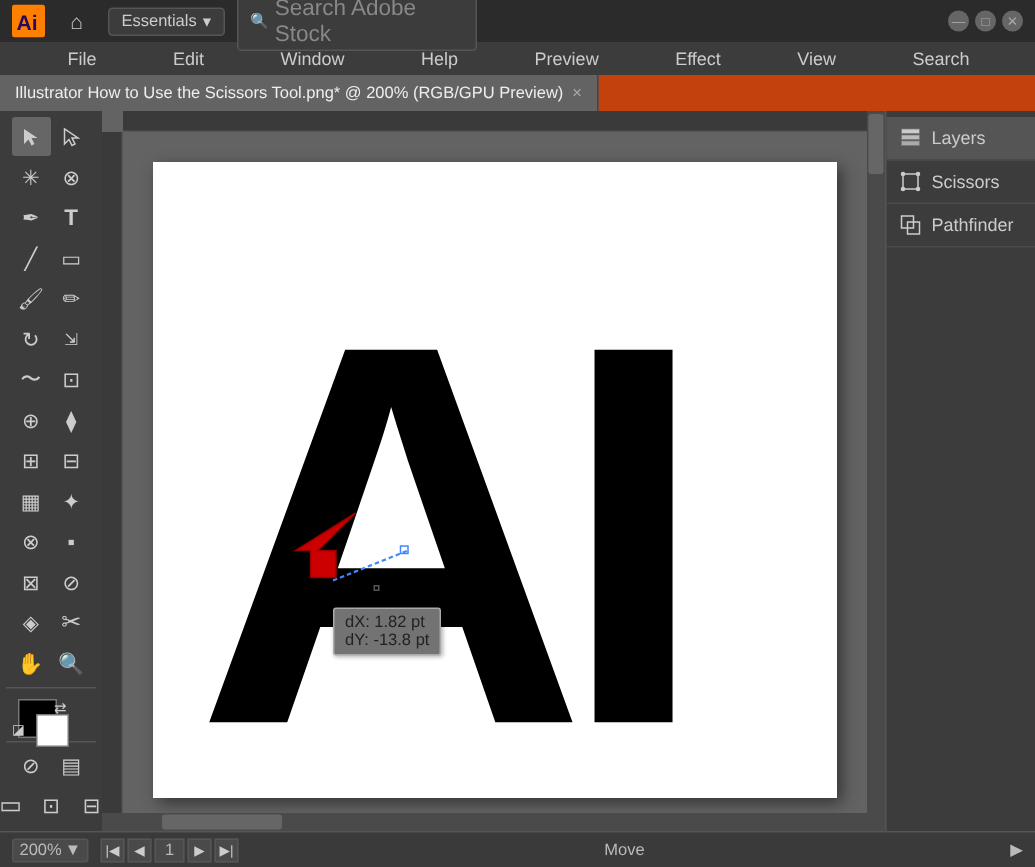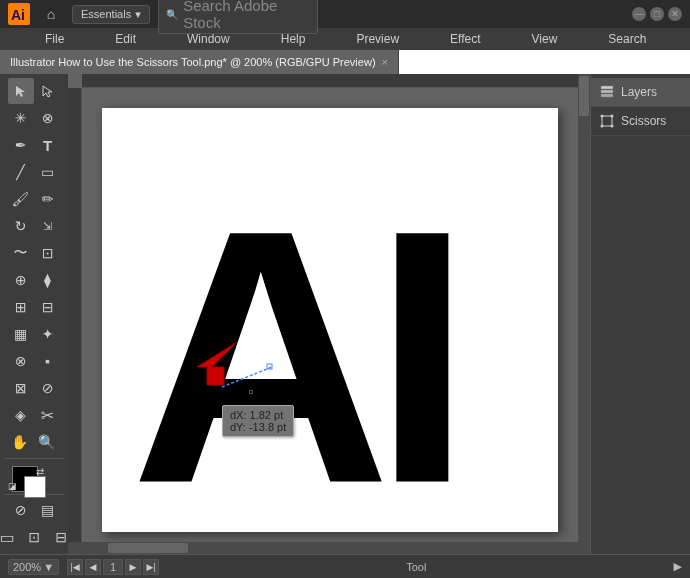--- a/index.html
+++ b/index.html
@@ -84,21 +84,21 @@
       padding: 2px 8px;
       font-size: 12px;
       color: #ccc;
       cursor: pointer;
       margin-left: 33px;
     }
 
     
     #tab-bar {
       height: 24px;
-      background: #ffffff;
+      background: #c2410c;
       display: flex;
       align-items: stretch;
     }
     #doc-tab {
       background: #636363;
       padding: 0 10px;
       display: flex;
       align-items: center;
       gap: 6px;
       font-size: 11px;
@@ -553,31 +553,40 @@
         <svg width="14" height="14" viewBox="0 0 14 14">
             <rect x="2" y="2" width="10" height="10" fill="none" stroke="#ccc" stroke-width="1"></rect>
             <circle cx="2" cy="2" r="1.5" fill="#ccc"></circle>
             <circle cx="12" cy="2" r="1.5" fill="#ccc"></circle>
             <circle cx="2" cy="12" r="1.5" fill="#ccc"></circle>
             <circle cx="12" cy="12" r="1.5" fill="#ccc"></circle>
           </svg>
       </div>
       <span>Scissors</span>
     </div>
+    <div class="panel-item">
+      <div class="panel-icon">
+        <svg width="14" height="14" viewBox="0 0 14 14">
+            <rect x="1" y="1" width="8" height="8" fill="none" stroke="#ccc" stroke-width="1"></rect>
+            <rect x="5" y="5" width="8" height="8" fill="none" stroke="#ccc" stroke-width="1"></rect>
+          </svg>
+      </div>
+      <span>Pathfinder</span>
+    </div>
   </div>
 
 </div>
 
 <div id="status-bar">
   <div id="zoom-selector">
     <span>200%</span>
     <span>▼</span>
   </div>
   <div id="nav-controls">
     <div class="nav-btn">|◀</div>
     <div class="nav-btn">◀</div>
     <div id="artboard-num">1</div>
     <div class="nav-btn">▶</div>
     <div class="nav-btn">▶|</div>
   </div>
-  <div id="status-mode">Tool</div>
+  <div id="status-mode">Move</div>
   <div id="status-right-arrow">▶</div>
 </div>
 
 </body></html>

